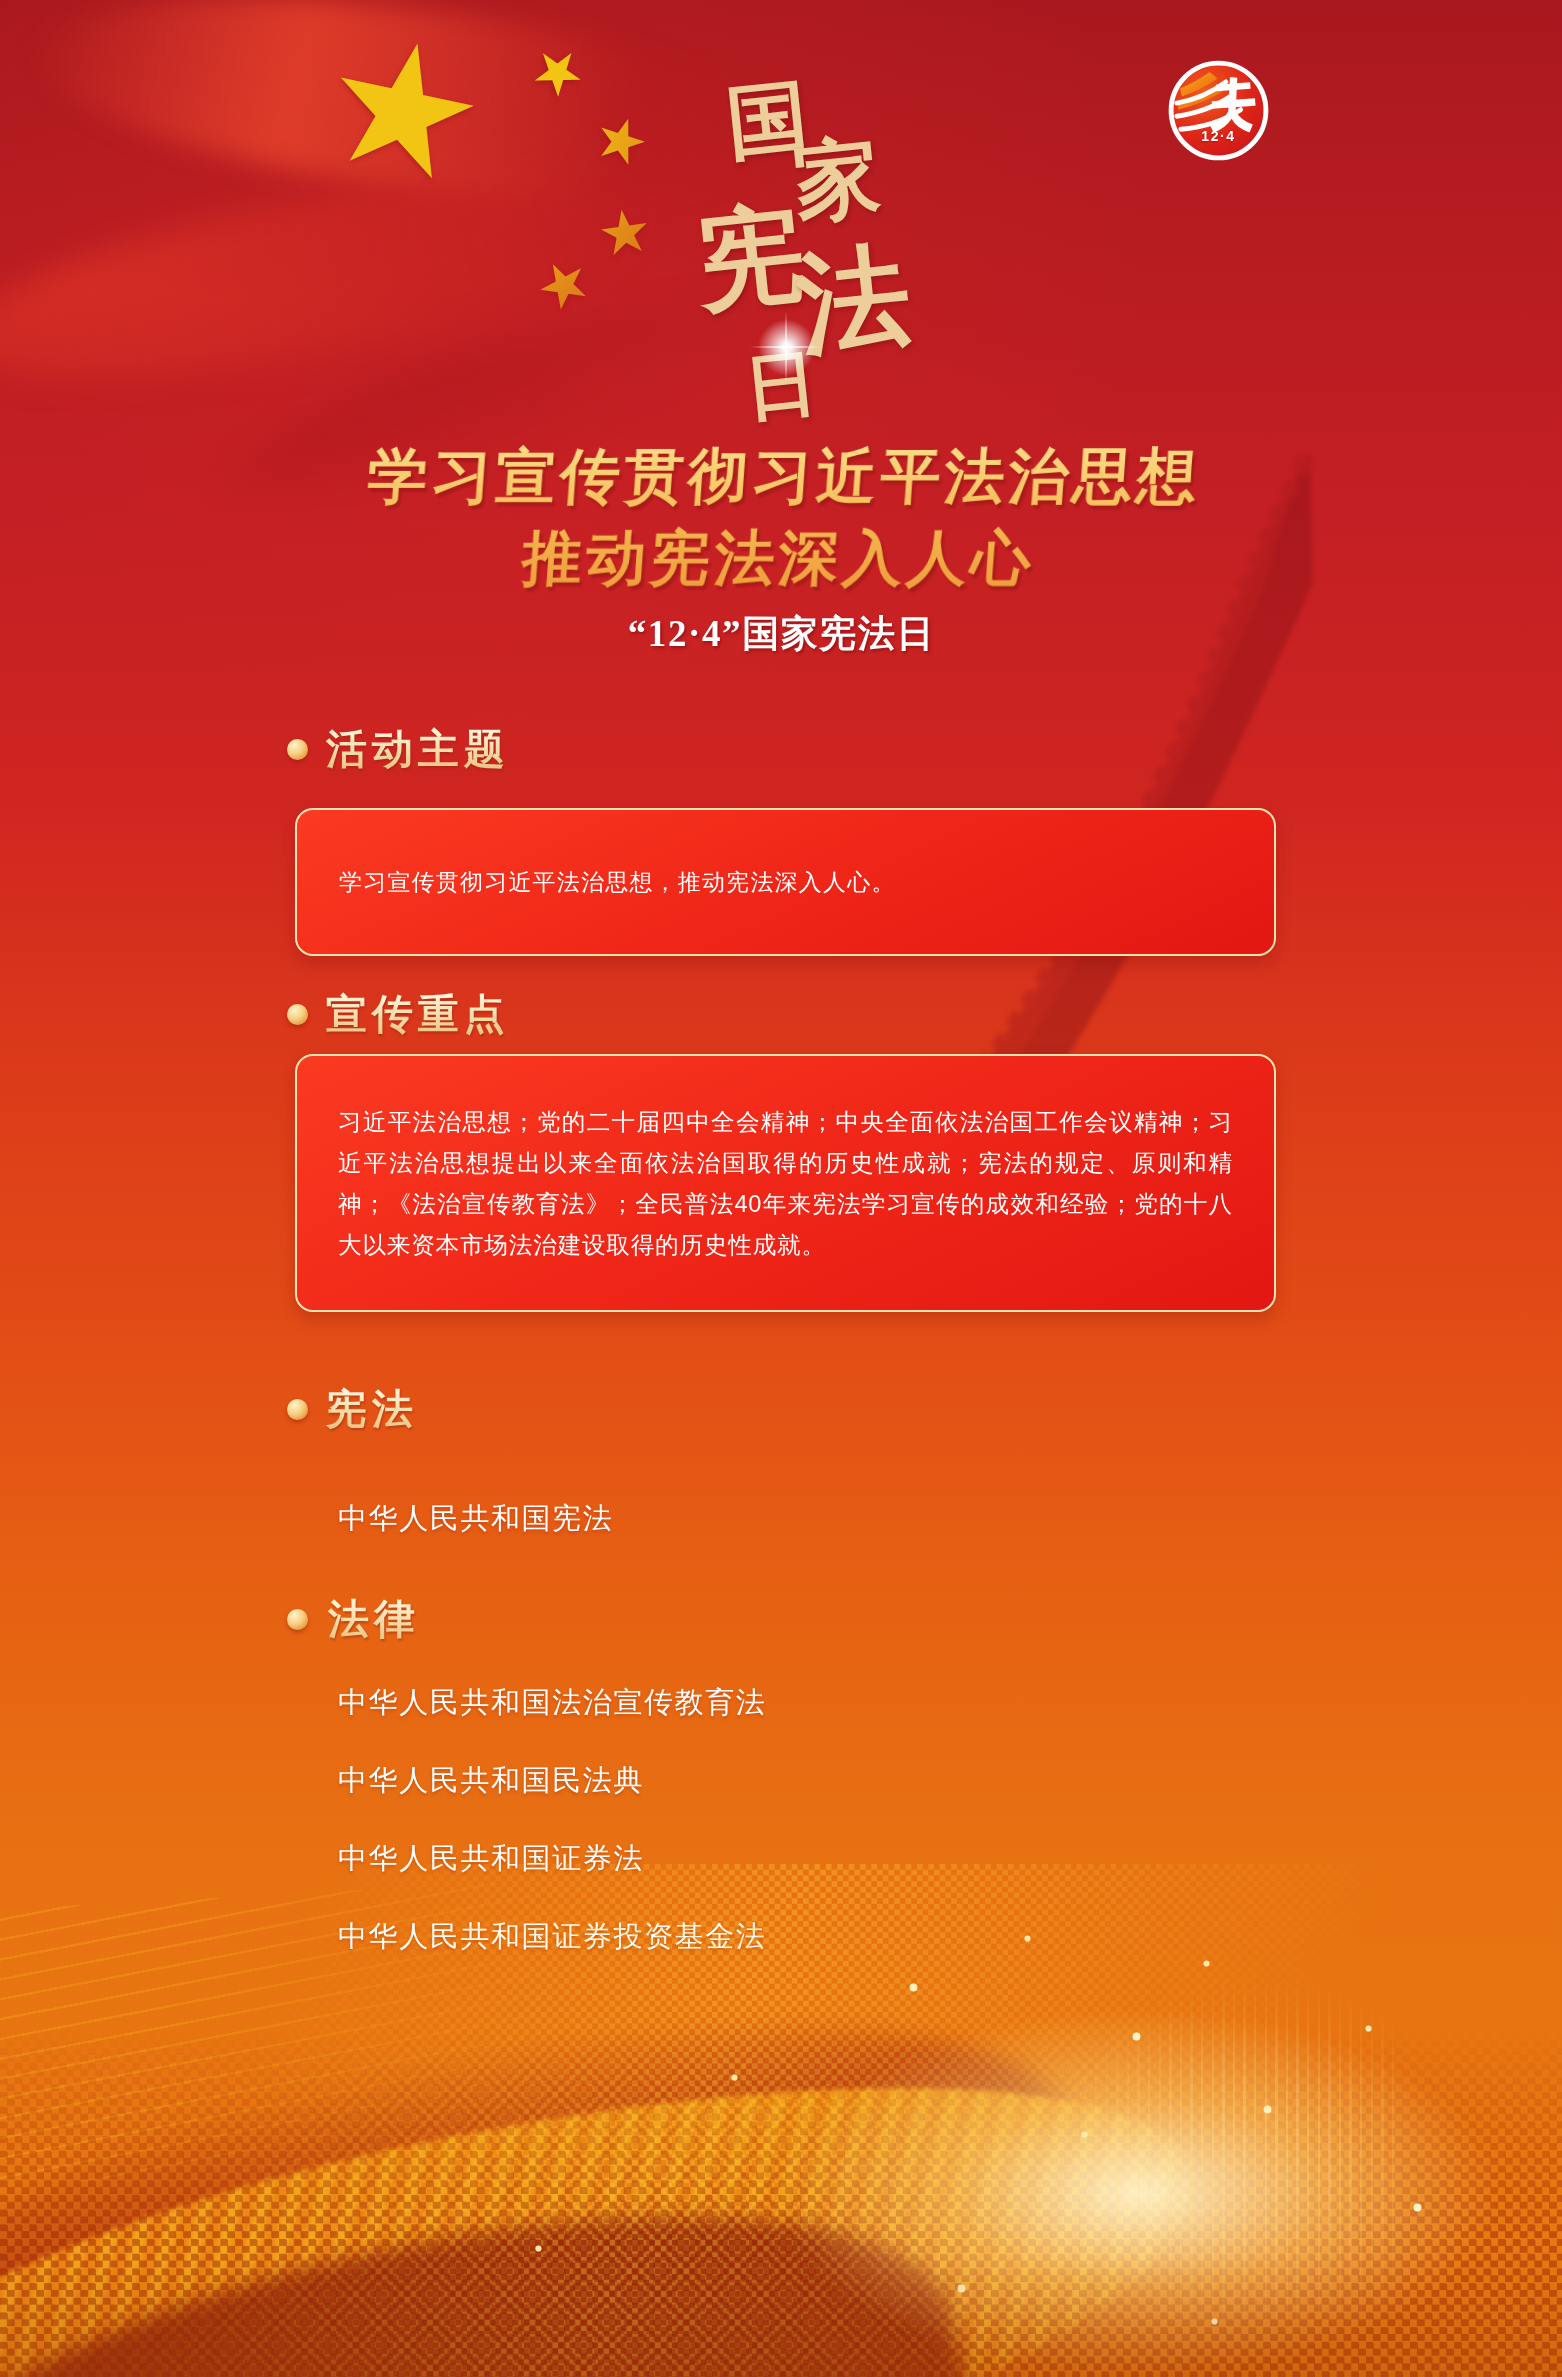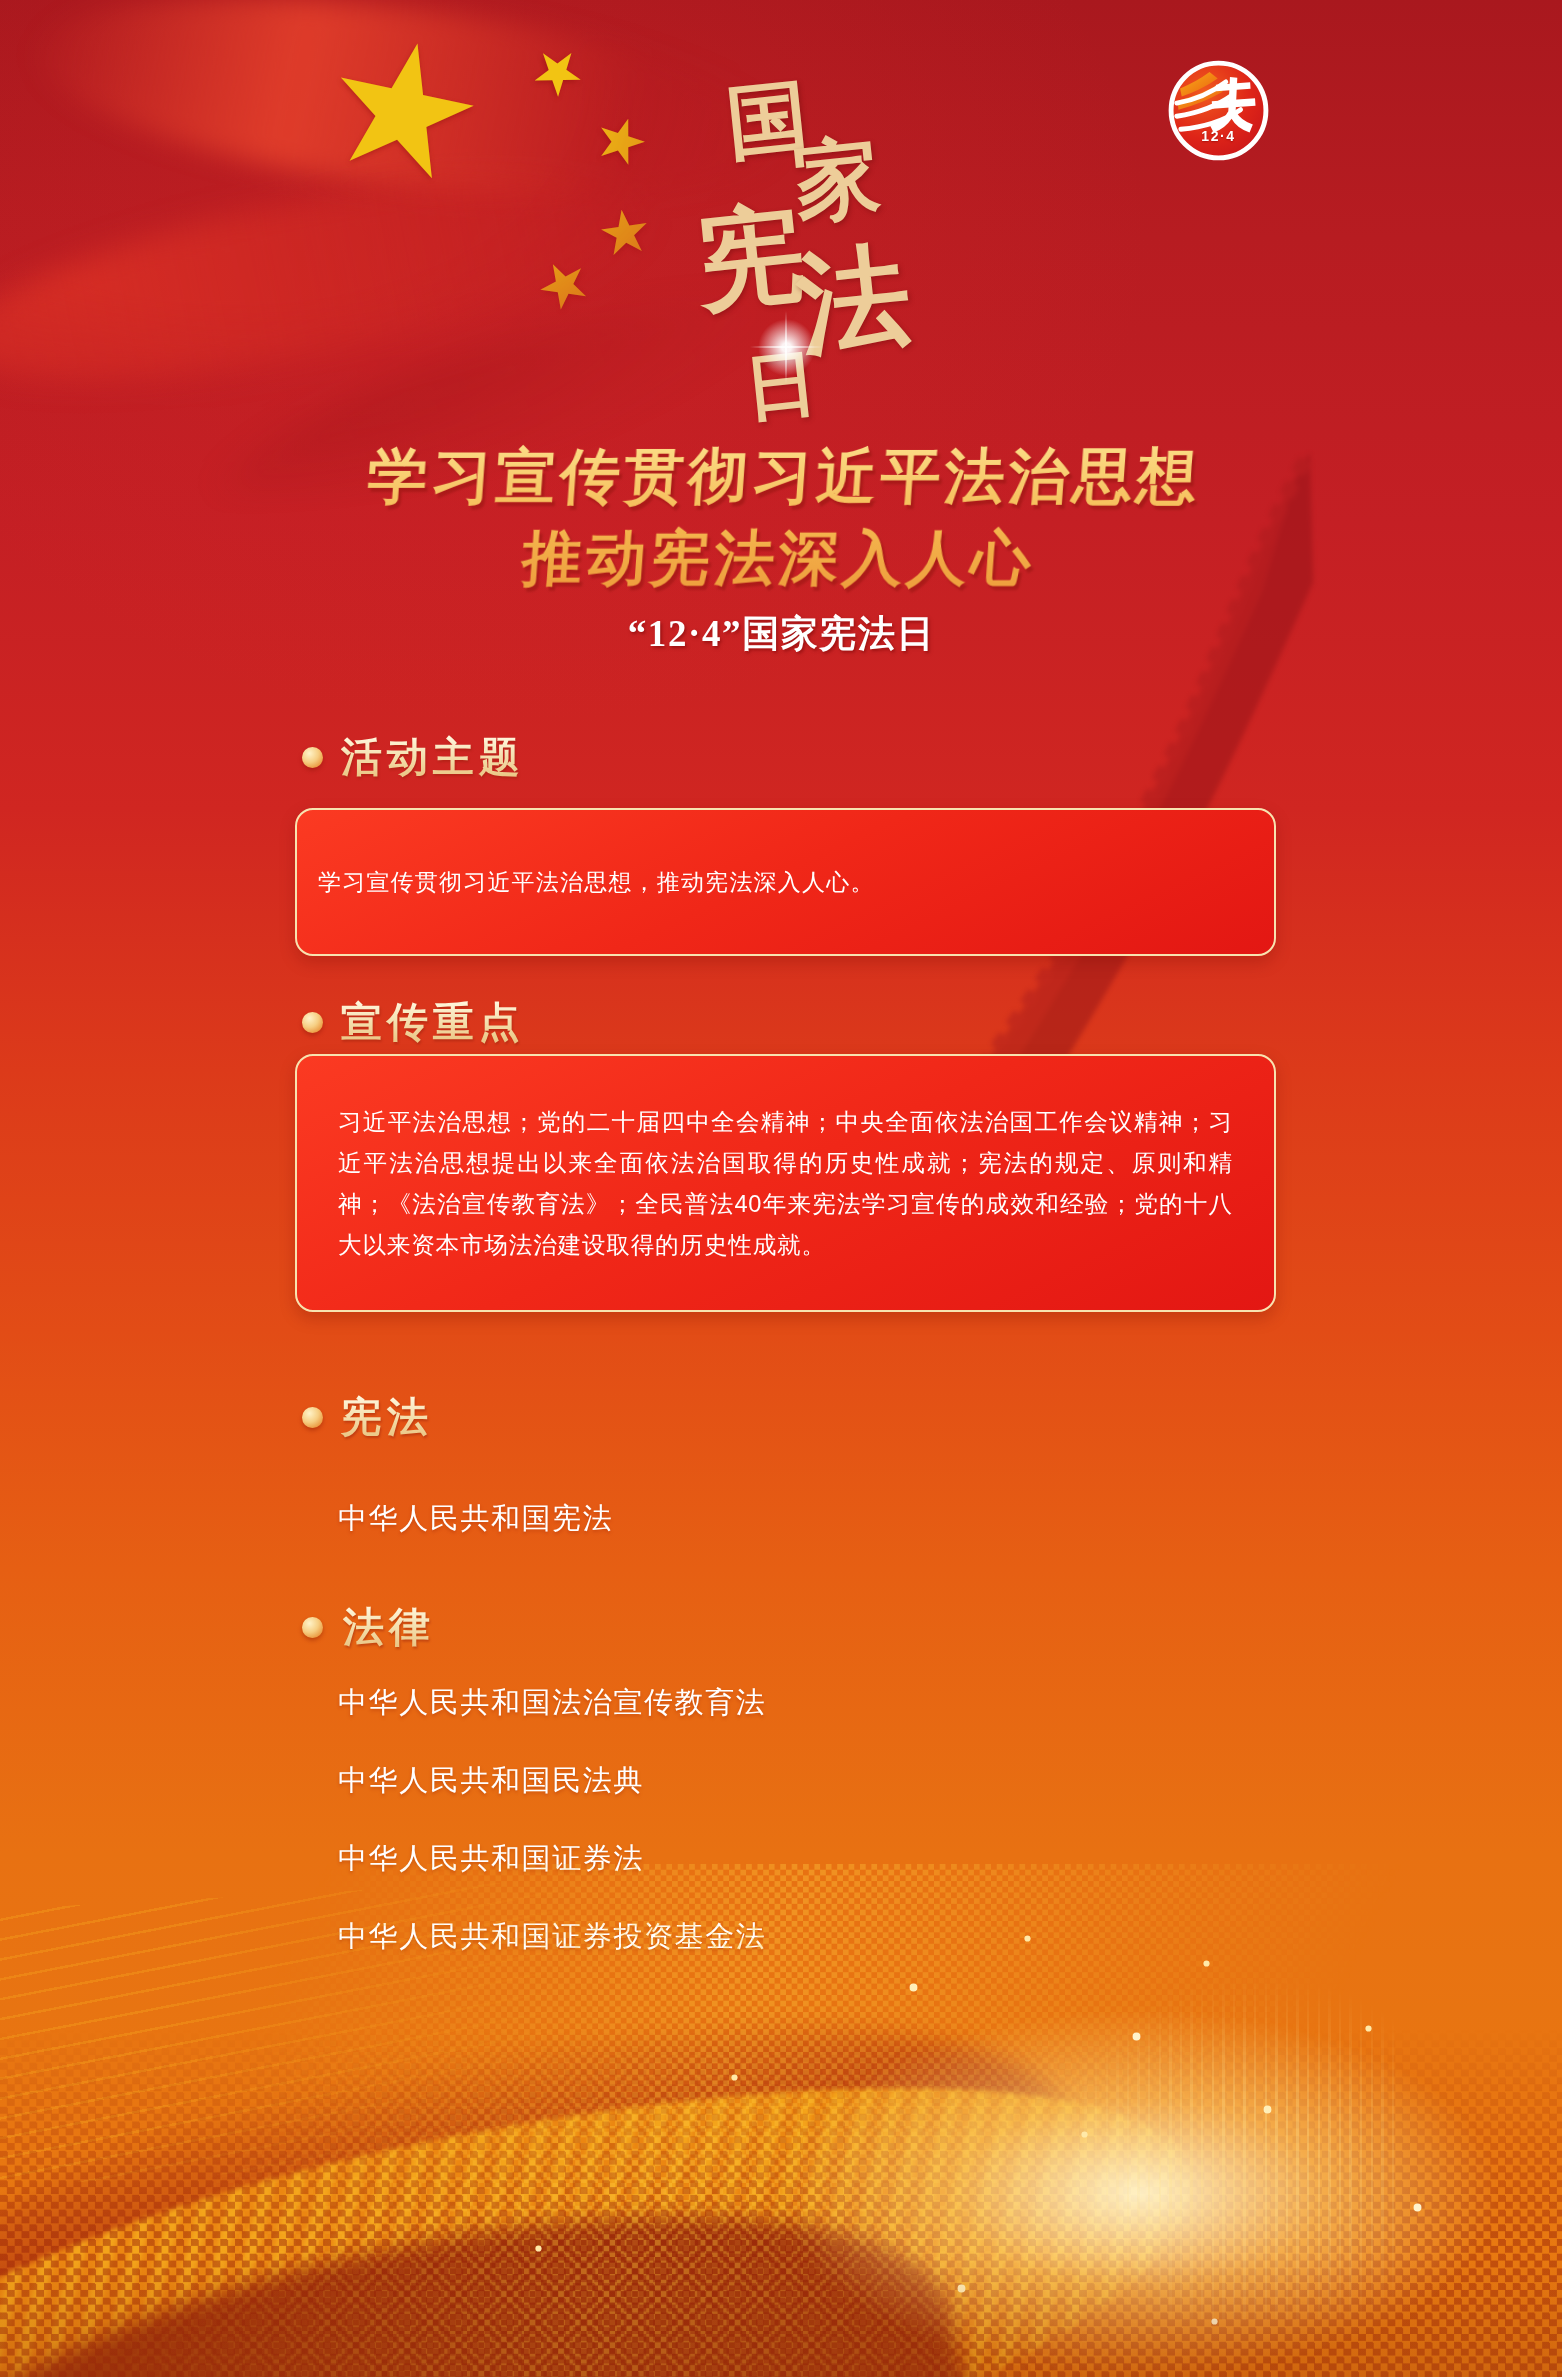--- a/index.html
+++ b/index.html
@@ -68,38 +68,38 @@
     transform:skewX(-4deg);
     background:linear-gradient(180deg, #FBDA83 8%, #F4B64E 55%, #EE9D3C 95%);
     -webkit-background-clip:text; background-clip:text;
     -webkit-text-fill-color:transparent; color:transparent;
     filter:drop-shadow(3.3px 4.1px 0.8px rgba(140,18,10,.45)); }
   .subtitle{ position:absolute; left:0; right:0; top:609px; text-align:center;
     font-family:"Liberation Serif", serif; font-weight:bold; font-size:37px;
     color:#fff; letter-spacing:1.6px; text-shadow:1.6px 2.4px 3.3px rgba(110,0,0,.5); }
 
   
-  .sec{ position:absolute; left:302px; display:flex; align-items:center; gap:18px; height:50px;margin-top:8px; }
+  .sec{ position:absolute; left:287px; display:flex; align-items:center; gap:18px; height:50px; }
   .sec .bullet{ width:21px; height:21px; border-radius:50%; flex:0 0 21px;
     background:radial-gradient(circle at 35% 30%, #FFF3C9, #F6CE82 45%, #E9953C 80%, #D97E28);
     box-shadow:0 2.4px 4.1px rgba(130,20,5,.4); }
   .sec .sec-label{ font-size:41px; font-weight:800; letter-spacing:4.9px; line-height:50px;
     background:linear-gradient(180deg, #FFF6DC 10%, #F3DCA8 55%, #E9C27F 95%);
     -webkit-background-clip:text; background-clip:text;
     -webkit-text-fill-color:transparent; color:transparent;
     filter:drop-shadow(1.6px 2.4px 0.8px rgba(150,30,10,.45)); }
   .sec-theme{ top:724px; } .sec-focus{ top:989px; }
   .sec-constitution{ top:1384px; } .sec-laws{ top:1594px;gap:20px; }
 
   
   .card{ position:absolute; left:295px; width:981px; border-radius:18px;
     border:2.4px solid #F8E3B0;
     background:linear-gradient(155deg, #FB3A22 0%, #F02718 48%, #E31713 100%);
     box-shadow:0 6.5px 14.7px rgba(120,10,5,.25); color:#fff; }
-  .card-theme{ top:808px; height:148px; display:flex; align-items:center; padding:0 21px;
+  .card-theme{ top:808px; height:148px; display:flex; align-items:center; padding:0 42px;
     font-size:23px; letter-spacing:1.2px; }
   .card-focus{ top:1054px; height:258px; padding:46px 41px 10px;
     font-size:23.6px; letter-spacing:0.8px; line-height:41px; text-align:justify; }
 
   
   .list-item{ position:absolute; left:338px; color:#fff; font-size:29px; letter-spacing:1.6px;
     line-height:36px; text-shadow:0 1.6px 3.3px rgba(150,30,0,.35); }
   .item-const{ top:1476px;margin-top:24px; }
   .law-0{ top:1684px; } .law-1{ top:1762px;text-align:right; } .law-2{ top:1840px; } .law-3{ top:1918px; }
 

